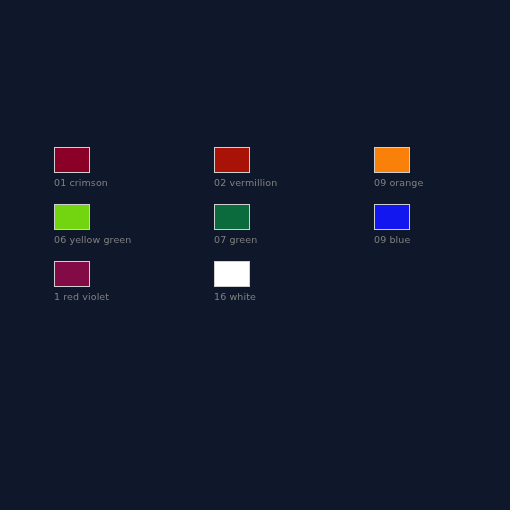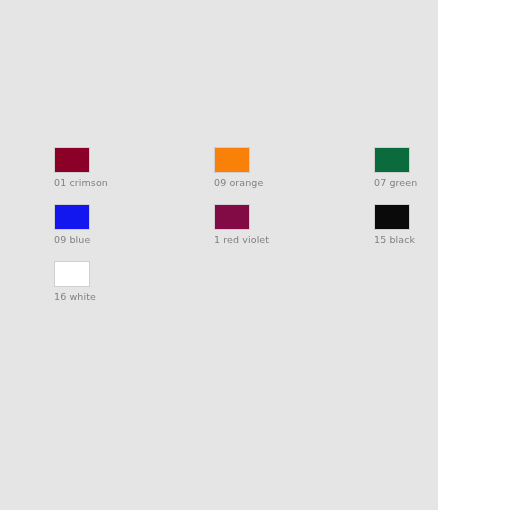--- a/index.html
+++ b/index.html
@@ -9,23 +9,23 @@
   }
   body {
     width: 510px;
     height: 510px;
     background: #ffffff;
     font-family: "DejaVu Sans", "Liberation Sans", sans-serif;
     overflow: hidden;
   }
   #palette-canvas {
     position: relative;
-    width: 438px;
+    width: 510px;
     height: 510px;
-    background: #e5e5e5;
+    background: #0f172a;
   }
   .swatch-grid {
     position: absolute;
     left: 54px;
     top: 147px;
     display: grid;
     grid-template-columns: 160px 160px 160px;
     grid-template-rows: 57px 57px 57px 57px;
   }
   .swatch-cell {
@@ -54,37 +54,41 @@
 </head>
 <body>
 
 <div id="palette-canvas">
   <div class="swatch-grid">
       <div class="swatch-cell">
         <span class="swatch-chip" style="background-color: rgb(139, 0, 38); border-color: rgb(207, 207, 207);"></span>
         <span class="swatch-label">01 crimson</span>
       </div>
       <div class="swatch-cell">
+        <span class="swatch-chip" style="background-color: rgb(169, 18, 6); border-color: rgb(207, 207, 207);"></span>
+        <span class="swatch-label">02 vermillion</span>
+      </div>
+      <div class="swatch-cell">
         <span class="swatch-chip" style="background-color: rgb(249, 128, 9); border-color: rgb(207, 207, 207);"></span>
         <span class="swatch-label">09 orange</span>
+      </div>
+      <div class="swatch-cell">
+        <span class="swatch-chip" style="background-color: rgb(114, 213, 15); border-color: rgb(207, 207, 207);"></span>
+        <span class="swatch-label">06 yellow green</span>
       </div>
       <div class="swatch-cell">
         <span class="swatch-chip" style="background-color: rgb(12, 107, 60); border-color: rgb(207, 207, 207);"></span>
         <span class="swatch-label">07 green</span>
       </div>
       <div class="swatch-cell">
         <span class="swatch-chip" style="background-color: rgb(18, 22, 239); border-color: rgb(207, 207, 207);"></span>
         <span class="swatch-label">09 blue</span>
       </div>
       <div class="swatch-cell">
         <span class="swatch-chip" style="background-color: rgb(130, 11, 69); border-color: rgb(207, 207, 207);"></span>
         <span class="swatch-label">1 red violet</span>
       </div>
       <div class="swatch-cell">
-        <span class="swatch-chip" style="background-color: rgb(10, 10, 10); border-color: rgb(207, 207, 207);"></span>
-        <span class="swatch-label">15 black</span>
-      </div>
-      <div class="swatch-cell">
         <span class="swatch-chip" style="background-color: rgb(255, 255, 255); border-color: rgb(207, 207, 207);"></span>
         <span class="swatch-label">16 white</span>
       </div>
     </div>
 </div>
 
 </body></html>

